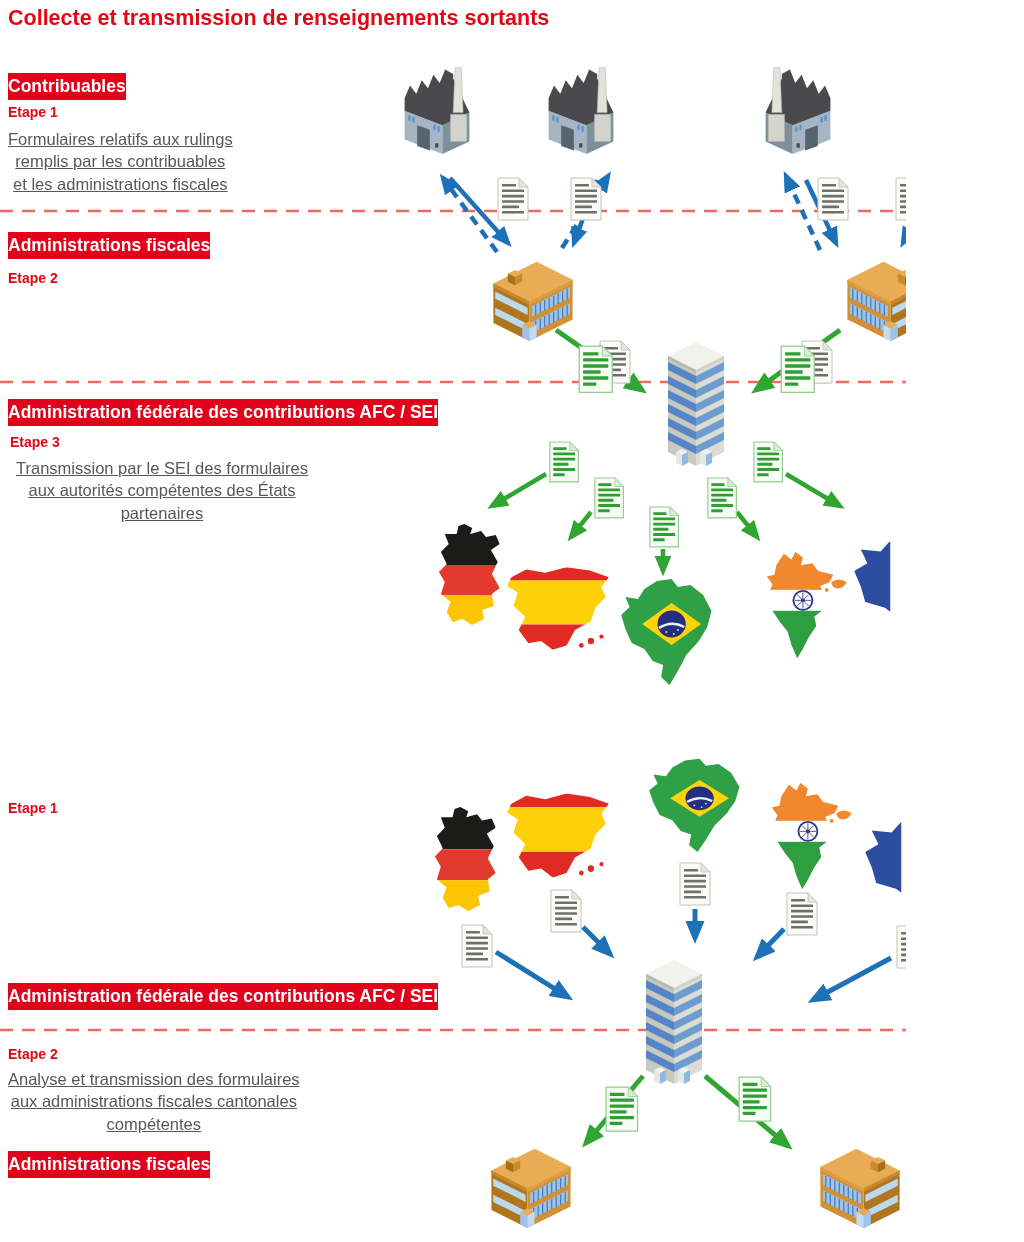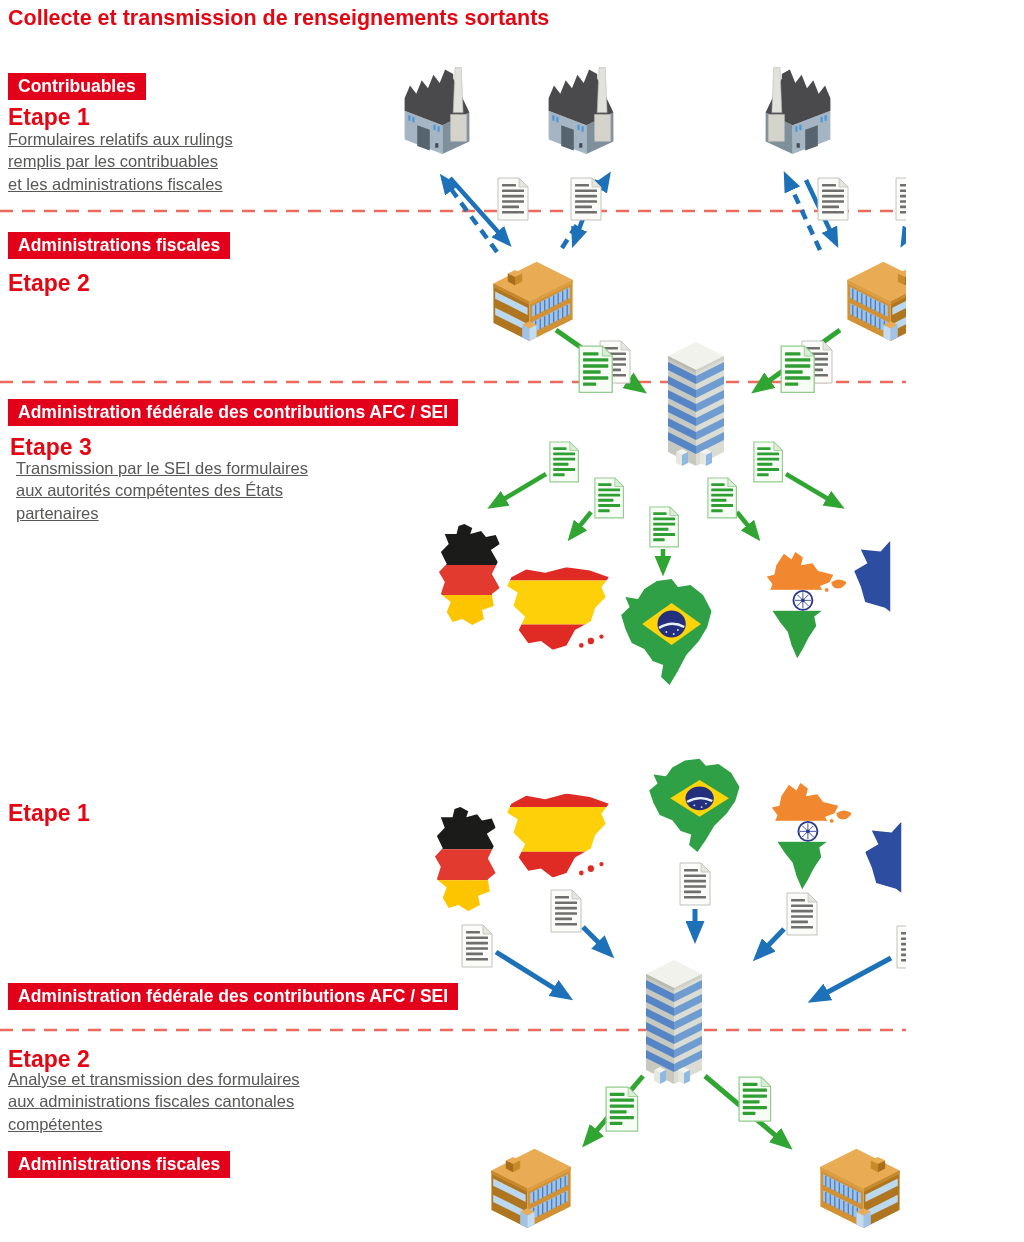--- a/index.html
+++ b/index.html
@@ -1,22 +1,22 @@
 <!DOCTYPE html>
 <html><head>
 <meta charset="utf-8">
 <style>
   html,body{margin:0;padding:0;background:#fff;}
   .stage{position:relative;width:906px;height:1242px;background:#fff;overflow:hidden;
-         font-family:"Liberation Sans",sans-serif;}
+         font-family:"Liberation Sans",sans-serif;text-align:center;}
   .art{position:absolute;left:0;top:0;}
   .sec-title{position:absolute;font-size:21.5px;font-weight:700;color:#e30613;white-space:nowrap;}
   .tag{position:absolute;background:#e2001a;color:#fff;font-size:17.5px;font-weight:700;
-       height:27px;line-height:27px;padding:0 10px;white-space:nowrap;}
-  .etape{position:absolute;font-size:23px;font-weight:700;color:#e30613;white-space:nowrap;}
+       height:27px;line-height:27px;padding:0 0;white-space:nowrap;}
+  .etape{position:absolute;font-size:14px;font-weight:700;color:#e30613;white-space:nowrap;}
   .body-text{position:absolute;font-size:16.5px;line-height:22.4px;color:#575756;white-space:pre-line;text-decoration:underline;}
 </style>
 </head>
 <body>
 
 <div class="stage">
 
 <svg class="art" width="1024" height="1242" viewBox="0 0 1024 1242">
   <defs>
     <marker id="mB" markerWidth="4.6" markerHeight="3.8" refX="3.4" refY="1.9" orient="auto">

